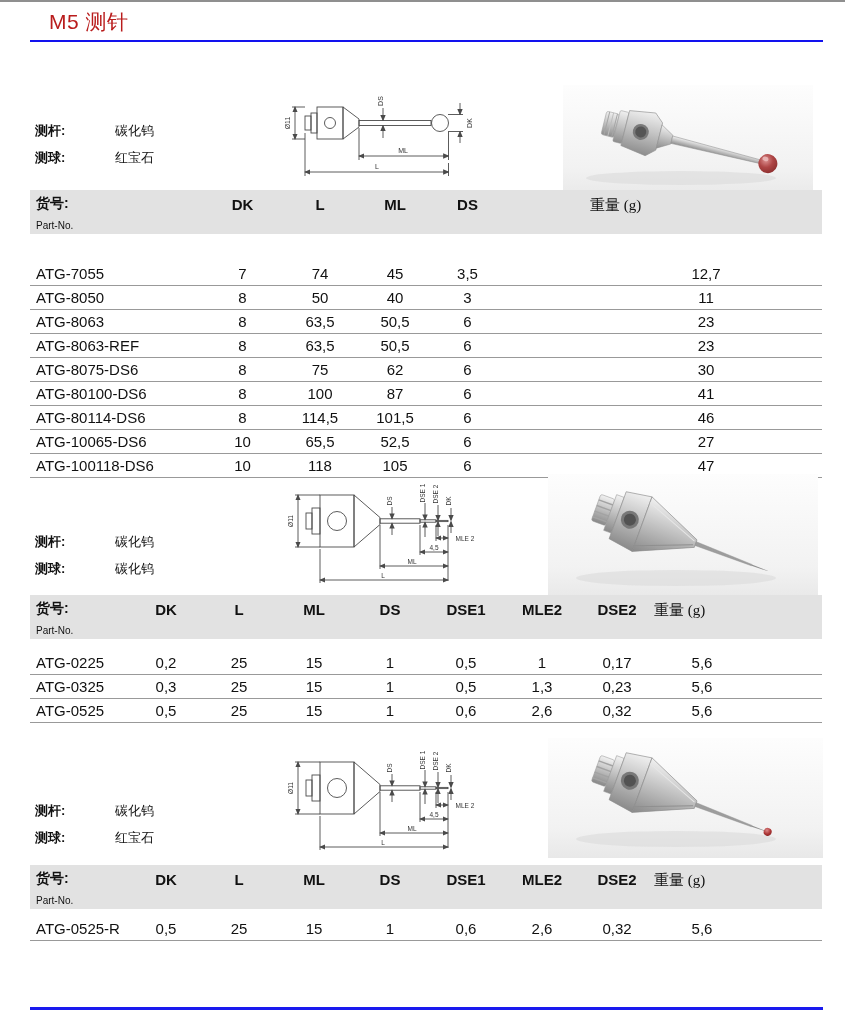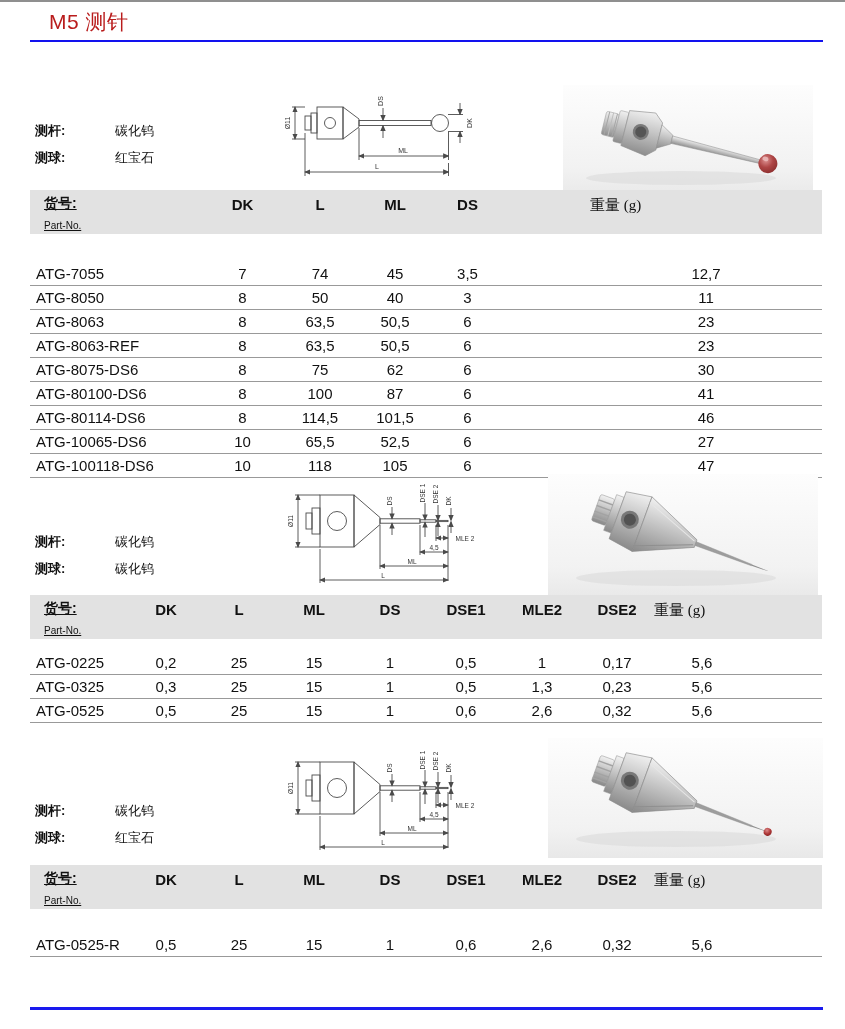--- a/index.html
+++ b/index.html
@@ -23,28 +23,28 @@
   .spec-value { font-weight:400; }
 
   .diagram { position:absolute; }
   .render  { position:absolute; }
 
   .tbl { position:absolute; left:30px; width:792px; font-size:15px; }
   .gr  { display:grid; }
   .t1 .gr { grid-template-columns:175px 75px 80px 70px 75px 85px 232px; }
   .t2 .gr { grid-template-columns:100px 72px 74px 76px 76px 76px 76px 74px 96px 70px; }
   .thead { background:#e2e2e2; height:44px; align-items:start; padding-top:5px; }
-  .partcol { padding-left:14px;text-decoration:underline; }
+  .partcol { padding-left:6px; }
   .partcol .l1 { font-weight:bold; font-size:14px; display:block; }
   .partcol .l2 { font-size:10px; display:block; margin-top:7px; }
   .colhdr { font-weight:bold; text-align:center; padding-top:1px; }
   .wthdr { font-family:"Liberation Serif", serif; font-weight:400; text-align:left; font-size:15px; padding-top:1px; }
   .tbody1 { margin-top:28px; }
   .tbody2 { margin-top:12px; }
-  .tbody3 { margin-top:24px; }
+  .tbody3 { margin-top:8px; }
   .trow { height:24px; border-bottom:1px solid #999; align-items:center; }
   .trow .p { text-align:left; padding-left:6px; }
   .trow .c { text-align:center; }
   svg text { font-family:"Liberation Sans", sans-serif; }
 </style>
 </head>
 <body>
 
 <div class="page">
   <div class="top-edge"></div>

